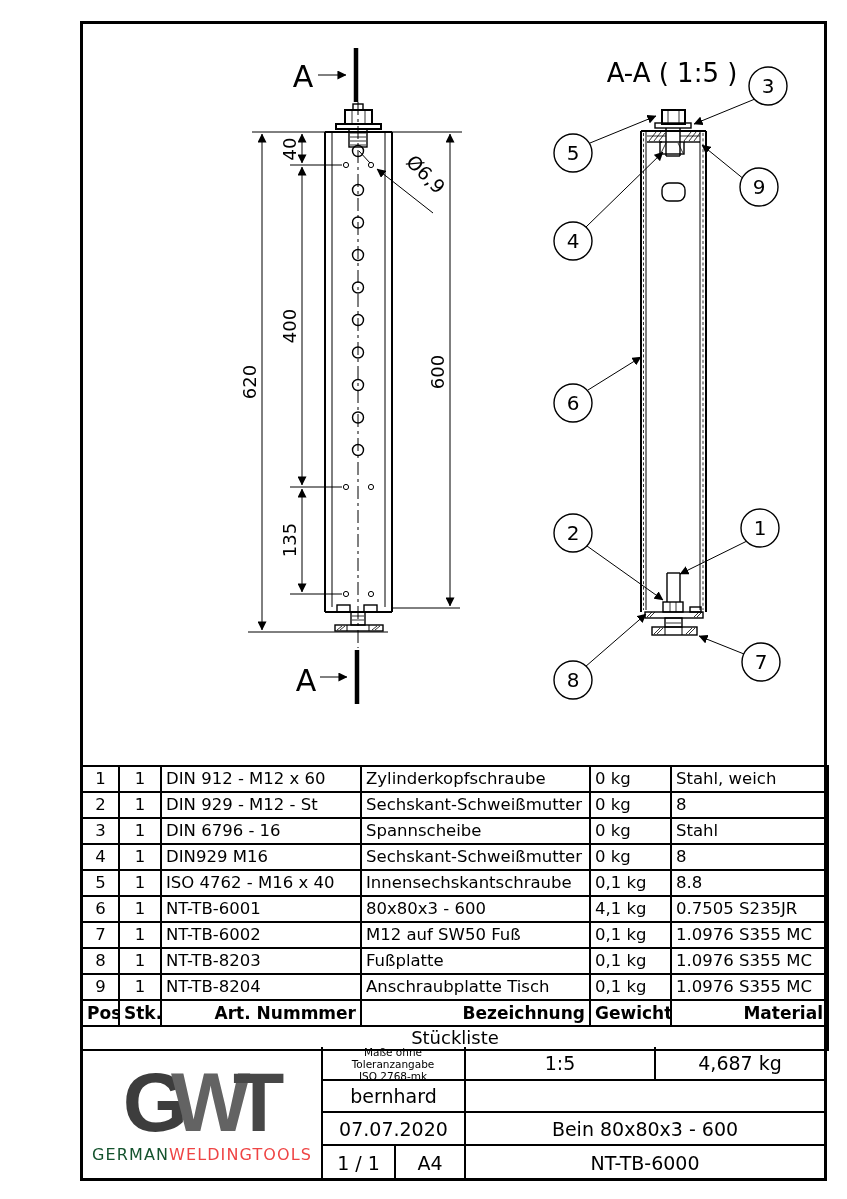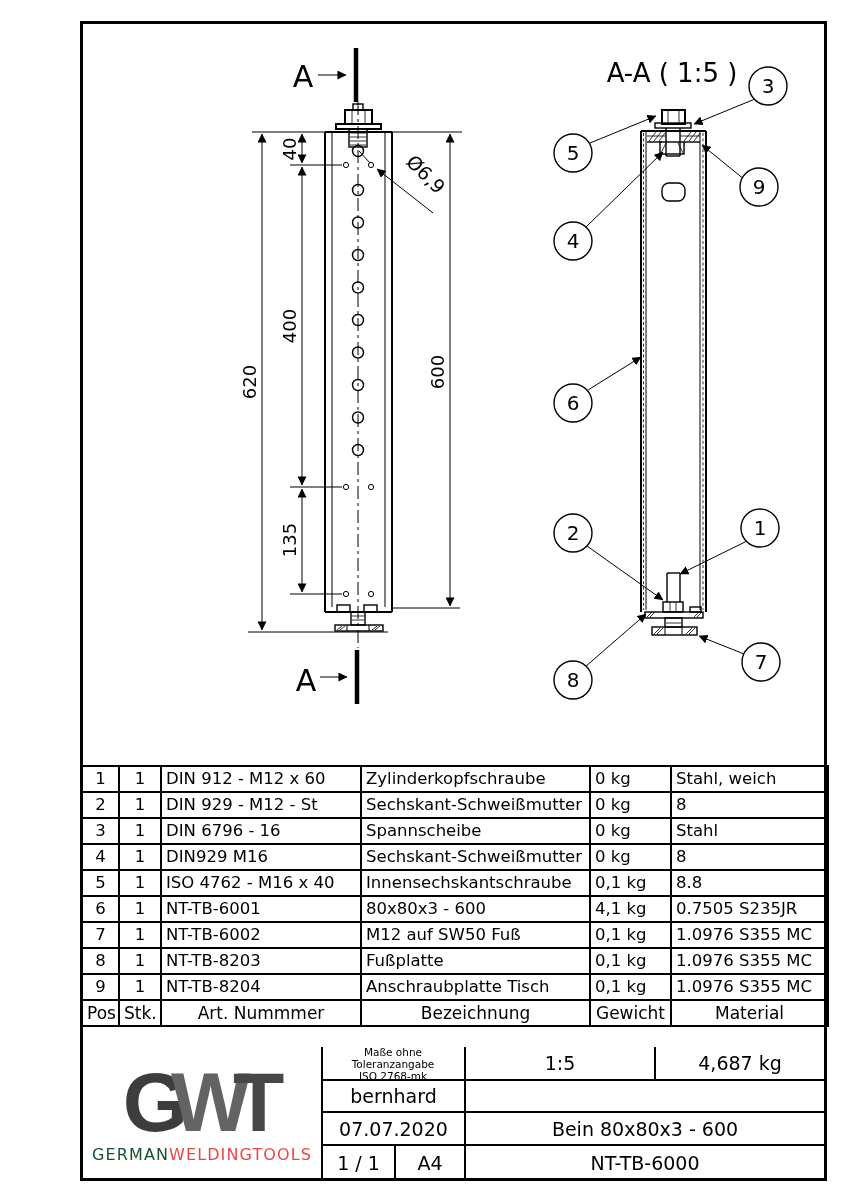--- a/index.html
+++ b/index.html
@@ -21,21 +21,21 @@
   svg text.cut{font-size:30px;text-anchor:middle;}
   svg text.vtitle{font-size:26px;text-anchor:middle;}
   svg text.bn{font-size:20px;text-anchor:middle;}
   svg .balloon{fill:#fff;stroke:#000;stroke-width:1.4;}
 
   table.parts{position:absolute;left:81px;top:765px;width:746px;border-collapse:collapse;
               table-layout:fixed;font-size:16.5px;}
   table.parts td{border:2px solid #000;height:24px;padding:0 4px;white-space:nowrap;
                  overflow:hidden;line-height:24px;}
   table.parts td.c{text-align:center;padding:0;}
-  table.parts tr.hdr td{text-align:center;font-size:17px;}
+  table.parts tr.hdr td{text-align:right;font-size:17px;font-weight:bold;}
   table.parts tr.cap td{text-align:center;font-size:18px;height:22px;line-height:22px;}
 
   .tb-line{position:absolute;background:#000;}
   .tb-cell{position:absolute;display:flex;align-items:center;justify-content:center;
            text-align:center;font-size:19px;}
   .tb-tol{flex-direction:column;font-size:10.5px;line-height:12px;}
   .logo-cell{position:absolute;left:83px;top:1049px;width:238px;height:129px;
              display:flex;flex-direction:column;align-items:center;justify-content:center;}
   .gwt{font-family:"Liberation Sans",sans-serif;font-weight:bold;font-size:84px;
        line-height:78px;letter-spacing:-0.205em;white-space:nowrap;padding-right:14px;}
@@ -355,20 +355,23 @@
         <td>1.0976 S355 MC</td>
       </tr>
       <tr class="hdr">
         <td>Pos</td>
         <td>Stk.</td>
         <td>Art. Nummmer</td>
         <td>Bezeichnung</td>
         <td>Gewicht</td>
         <td>Material</td>
       </tr>
+      <tr class="cap">
+        <td colspan="6">Stückliste</td>
+      </tr>
     </tbody>
   </table>
 
   <div>
 
     <div class="tb-line" style="left:321px;top:1047px;width:2px;height:134px;"></div>
     <div class="tb-line" style="left:464px;top:1047px;width:2px;height:134px;"></div>
     <div class="tb-line" style="left:654px;top:1047px;width:2px;height:34px;"></div>
     <div class="tb-line" style="left:394px;top:1144px;width:2px;height:37px;"></div>
     <div class="tb-line" style="left:321px;top:1079px;width:503px;height:2px;"></div>

